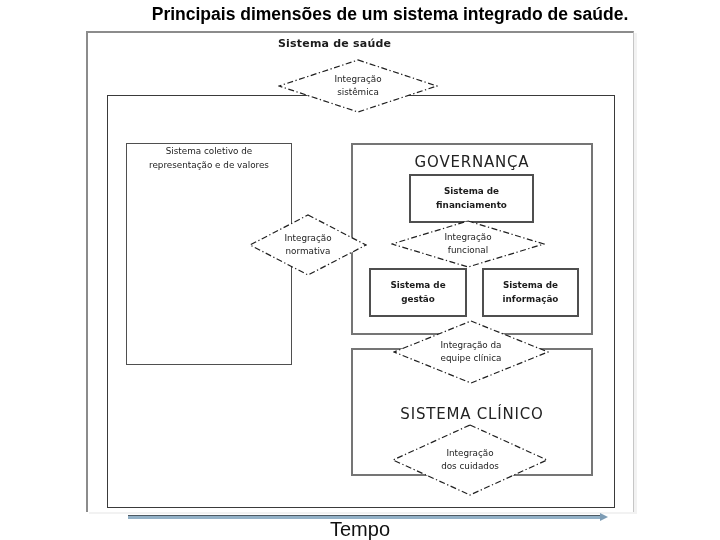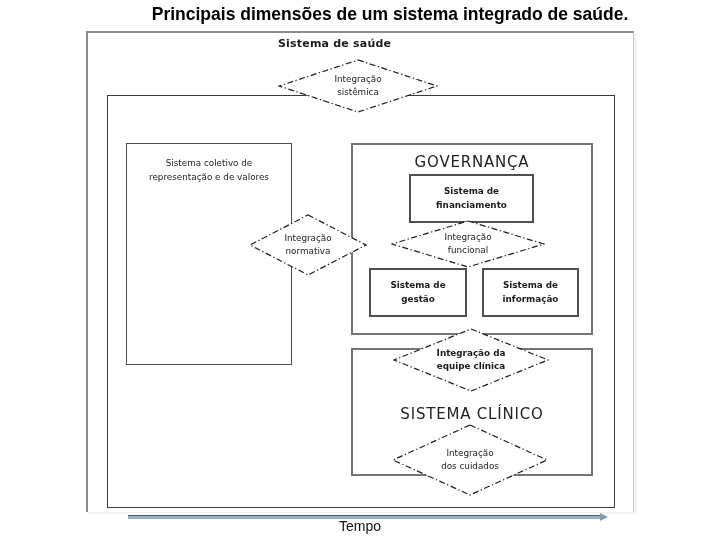--- a/index.html
+++ b/index.html
@@ -15,35 +15,35 @@
   .lbl{position:absolute;text-align:left;font-size:11px;line-height:1.35;
        letter-spacing:0.2px;color:#1c1c1c;white-space:pre-line;}
   .bold{font-weight:bold;}
   .caps{letter-spacing:0.8px;font-size:15px;color:#222;}
   .box{position:absolute;background:#fff;border:2px solid #4f4f4f;
        display:flex;align-items:center;justify-content:center;font-weight:bold;}
   .box .blabel{font-size:8.8px;line-height:1.5;text-align:center;white-space:pre-line;color:#1c1c1c;}
   .frame{position:absolute;background:#fff;border:2px solid #757575;}
   .leftbox{position:absolute;left:126px;top:143px;width:164px;height:220px;
            background:#fff;border:1.5px solid #4f4f4f;}
-  .leftbox .blabel{display:block;margin:13px auto 0 auto;width:140px;font-size:8.8px;
+  .leftbox .blabel{display:block;margin:1px auto 0 auto;width:140px;font-size:8.8px;
                    line-height:1.55;text-align:center;white-space:pre-line;color:#1c1c1c;}
   .diamond{position:absolute;display:flex;align-items:center;justify-content:center;}
   .diamond svg{position:absolute;left:0;top:0;}
   .dlabel{position:relative;z-index:2;font-size:8.8px;line-height:1.5;text-align:center;
           white-space:pre-line;color:#1c1c1c;}
   .gov-label{position:absolute;left:0;top:7px;width:100%;text-align:center;}
   .clin-label{position:absolute;left:0;top:54px;width:100%;text-align:center;}
   .arrow-line{position:absolute;left:128px;top:515px;width:472px;height:4px;
               background:linear-gradient(to bottom,#4e5a63 1px,#93b1c7 1px);}
   .arrow-head{position:absolute;left:600px;top:513px;width:0;height:0;
               border-left:8px solid #7d9cb5;border-top:4px solid transparent;
               border-bottom:4px solid transparent;}
   .tempo{position:absolute;left:280px;top:518px;width:160px;text-align:center;
-         font-family:"Liberation Sans",sans-serif;font-size:14px;color:#111;}
+         font-family:"Liberation Sans",sans-serif;font-size:20px;color:#111;}
 </style>
 </head>
 <body>
 
 <div class="canvas">
 
   <div class="title">Principais dimensões de um sistema integrado de saúde.</div>
 
   <div class="page"></div>
 
@@ -97,21 +97,21 @@
   </div>
 
   <div class="diamond" style="left:391px;top:220px;width:154px;height:48px;">
     <svg width="154" height="48" viewBox="0 0 154 48">
       <polygon points="77,1 153,24 77,47 1,24" fill="#ffffff" stroke="#1f1f1f" stroke-width="1.2" stroke-dasharray="6 2.5 1.3 2.5"></polygon>
     </svg>
     <span class="dlabel">Integração
 funcional</span>
   </div>
 
-  <div class="diamond" style="left:393px;top:328px;width:156px;height:64px;font-weight:bold;">
+  <div class="diamond" style="left:393px;top:320px;width:156px;height:64px;">
     <svg width="156" height="64" viewBox="0 0 156 64">
       <polygon points="78,1 155,32 78,63 1,32" fill="#ffffff" stroke="#1f1f1f" stroke-width="1.2" stroke-dasharray="6 2.5 1.3 2.5"></polygon>
     </svg>
     <span class="dlabel">Integração da
 equipe clínica</span>
   </div>
 
   <div class="diamond" style="left:392px;top:424px;width:156px;height:72px;">
     <svg width="156" height="72" viewBox="0 0 156 72">
       <polygon points="78,1 155,36 78,71 1,36" fill="#ffffff" stroke="#1f1f1f" stroke-width="1.2" stroke-dasharray="6 2.5 1.3 2.5"></polygon>

